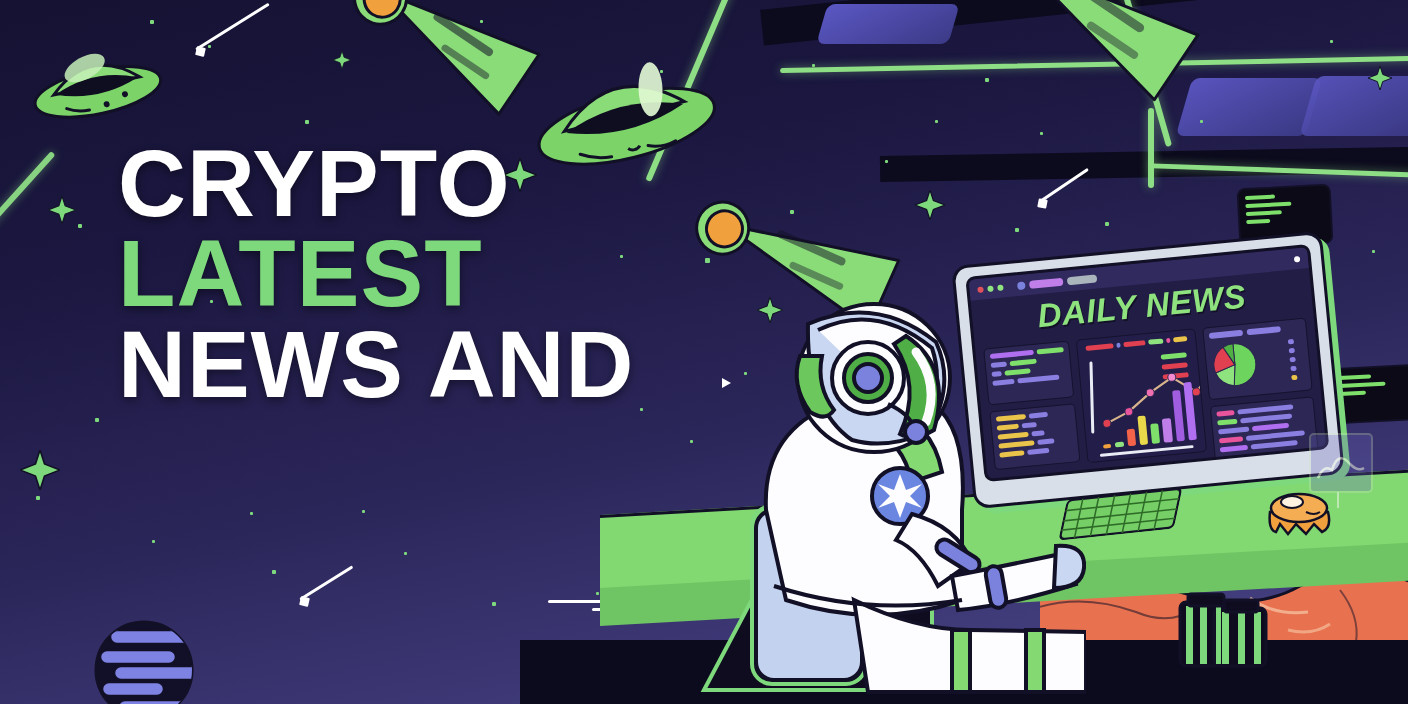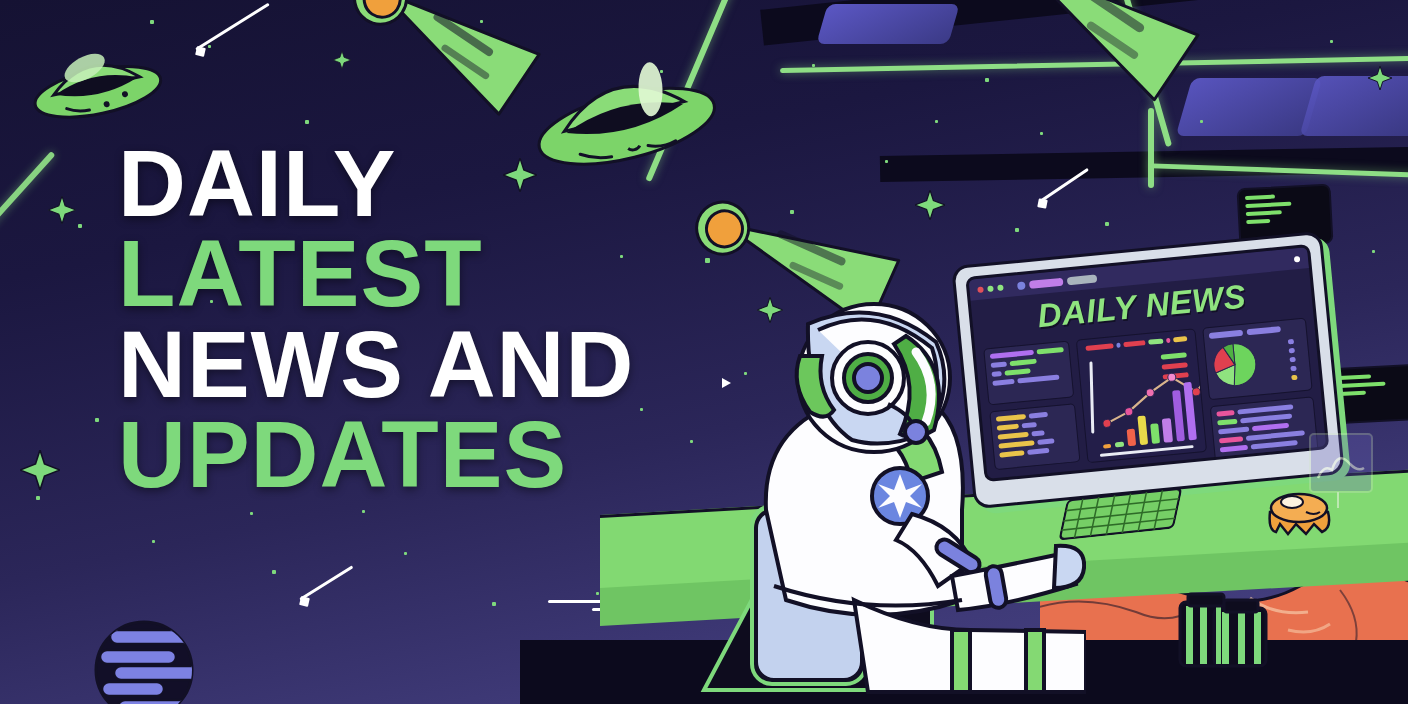--- a/index.html
+++ b/index.html
@@ -535,19 +535,18 @@
                 <div style="height: 5px; border-radius: 3px; width: 52%; background: rgb(138, 127, 224);"></div>
               </div>
             </div>
         </div>
 
       </div>
     </div>
   </div>
 
   <div id="hero">
-    <div class="line l-white">DAILY</div>
+    <div class="line l-white">CRYPTO</div>
     <div class="line l-green">LATEST</div>
     <div class="line l-white">NEWS AND</div>
-    <div class="line l-green">UPDATES</div>
   </div>
 
 </div>
 
 </body></html>

